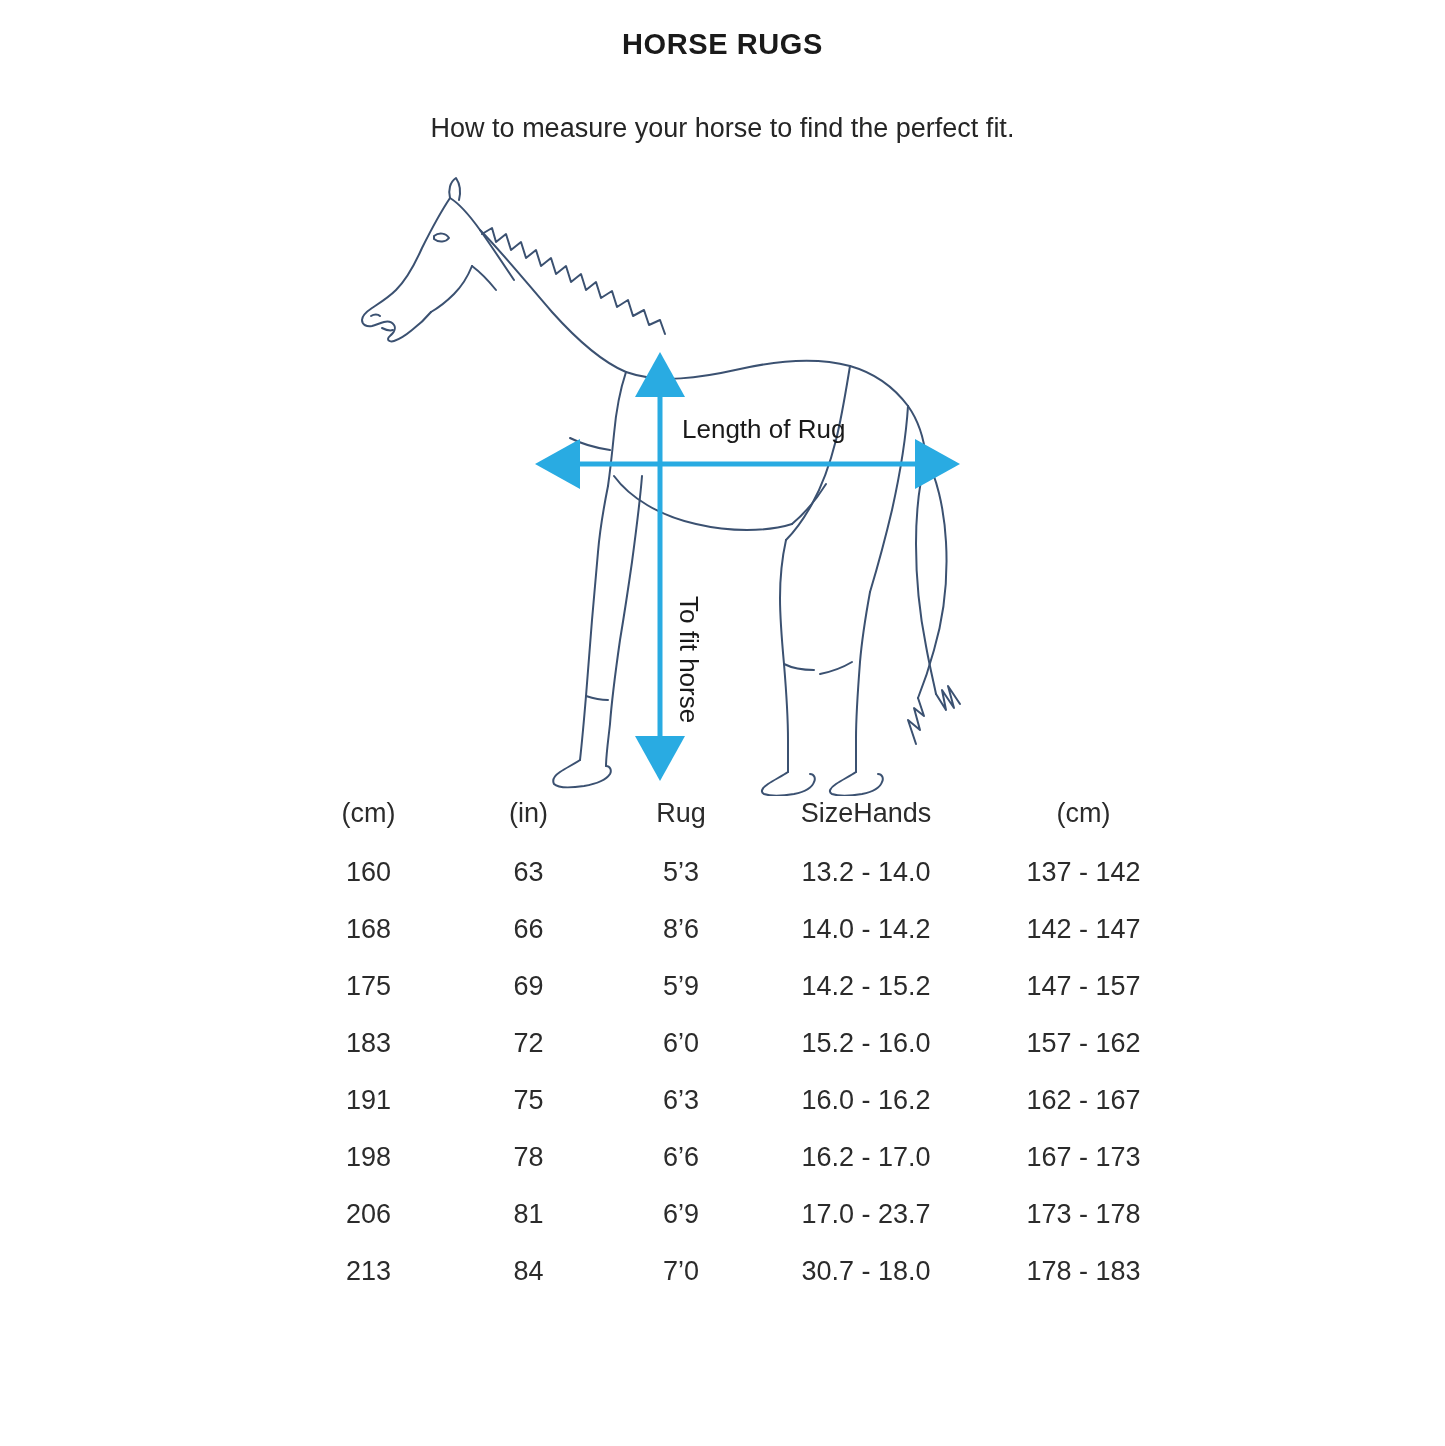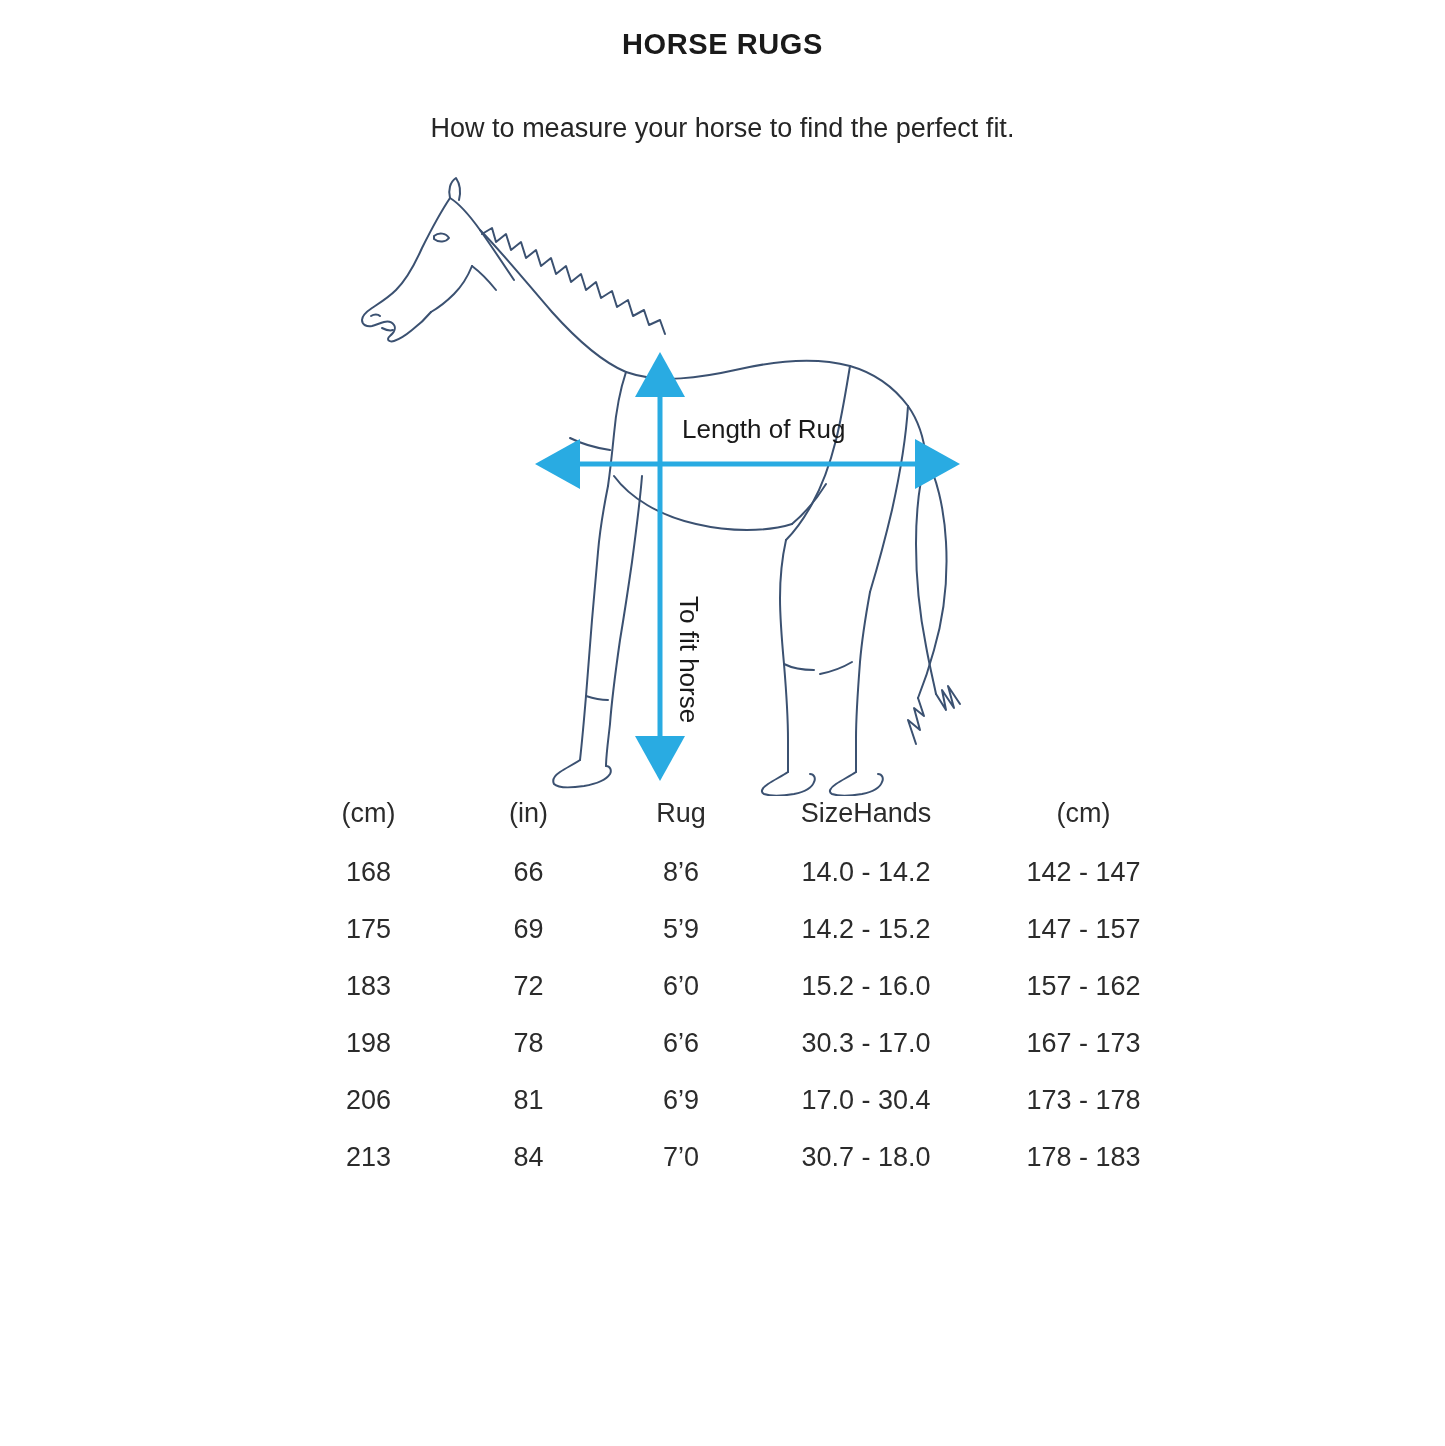--- a/index.html
+++ b/index.html
@@ -201,20 +201,27 @@
         <tr>
           <th>(cm)</th>
           <th>(in)</th>
           <th>Rug</th>
           <th>SizeHands</th>
           <th>(cm)</th>
         </tr>
       </thead>
       <tbody>
         <tr>
+          <td>160</td>
+          <td>63</td>
+          <td>5’3</td>
+          <td>13.2 - 14.0</td>
+          <td>137 - 142</td>
+        </tr>
+        <tr>
           <td>168</td>
           <td>66</td>
           <td>8’6</td>
           <td>14.0 - 14.2</td>
           <td>142 - 147</td>
         </tr>
         <tr>
           <td>175</td>
           <td>69</td>
           <td>5’9</td>
@@ -222,31 +229,38 @@
           <td>147 - 157</td>
         </tr>
         <tr>
           <td>183</td>
           <td>72</td>
           <td>6’0</td>
           <td>15.2 - 16.0</td>
           <td>157 - 162</td>
         </tr>
         <tr>
+          <td>191</td>
+          <td>75</td>
+          <td>6’3</td>
+          <td>16.0 - 16.2</td>
+          <td>162 - 167</td>
+        </tr>
+        <tr>
           <td>198</td>
           <td>78</td>
           <td>6’6</td>
-          <td>30.3 - 17.0</td>
+          <td>16.2 - 17.0</td>
           <td>167 - 173</td>
         </tr>
         <tr>
           <td>206</td>
           <td>81</td>
           <td>6’9</td>
-          <td>17.0 - 30.4</td>
+          <td>17.0 - 23.7</td>
           <td>173 - 178</td>
         </tr>
         <tr>
           <td>213</td>
           <td>84</td>
           <td>7’0</td>
           <td>30.7 - 18.0</td>
           <td>178 - 183</td>
         </tr>
       </tbody>

